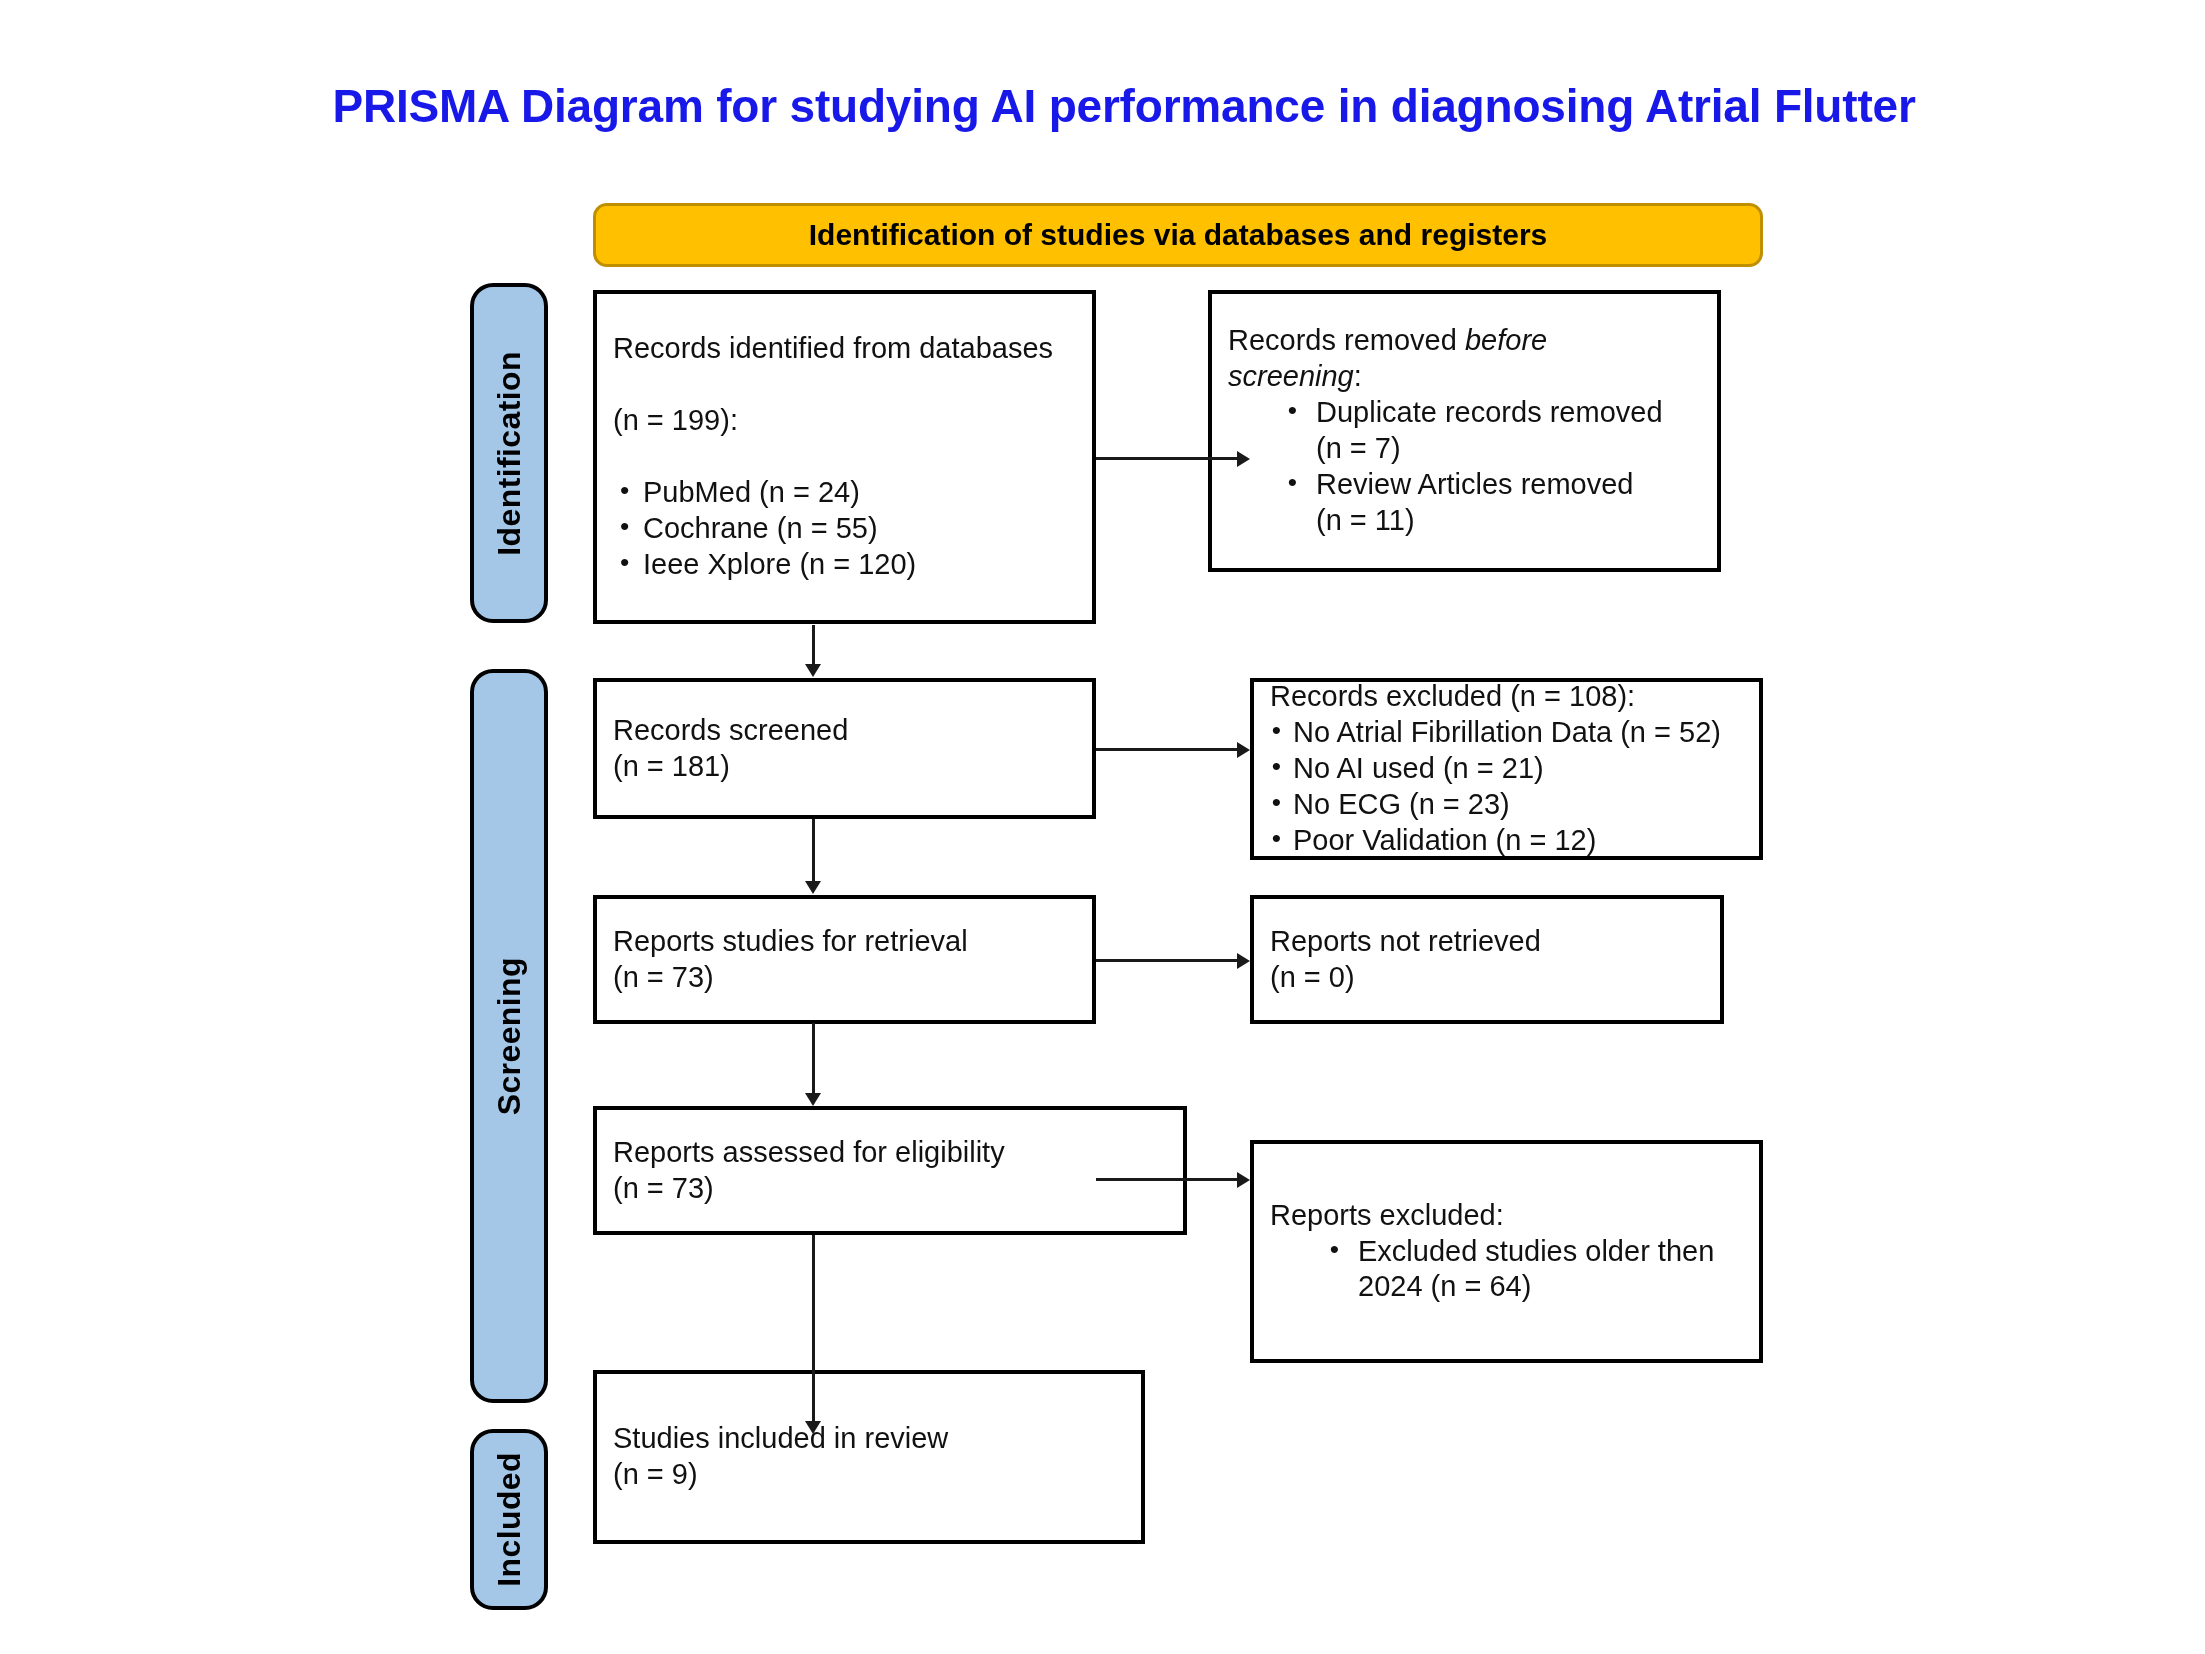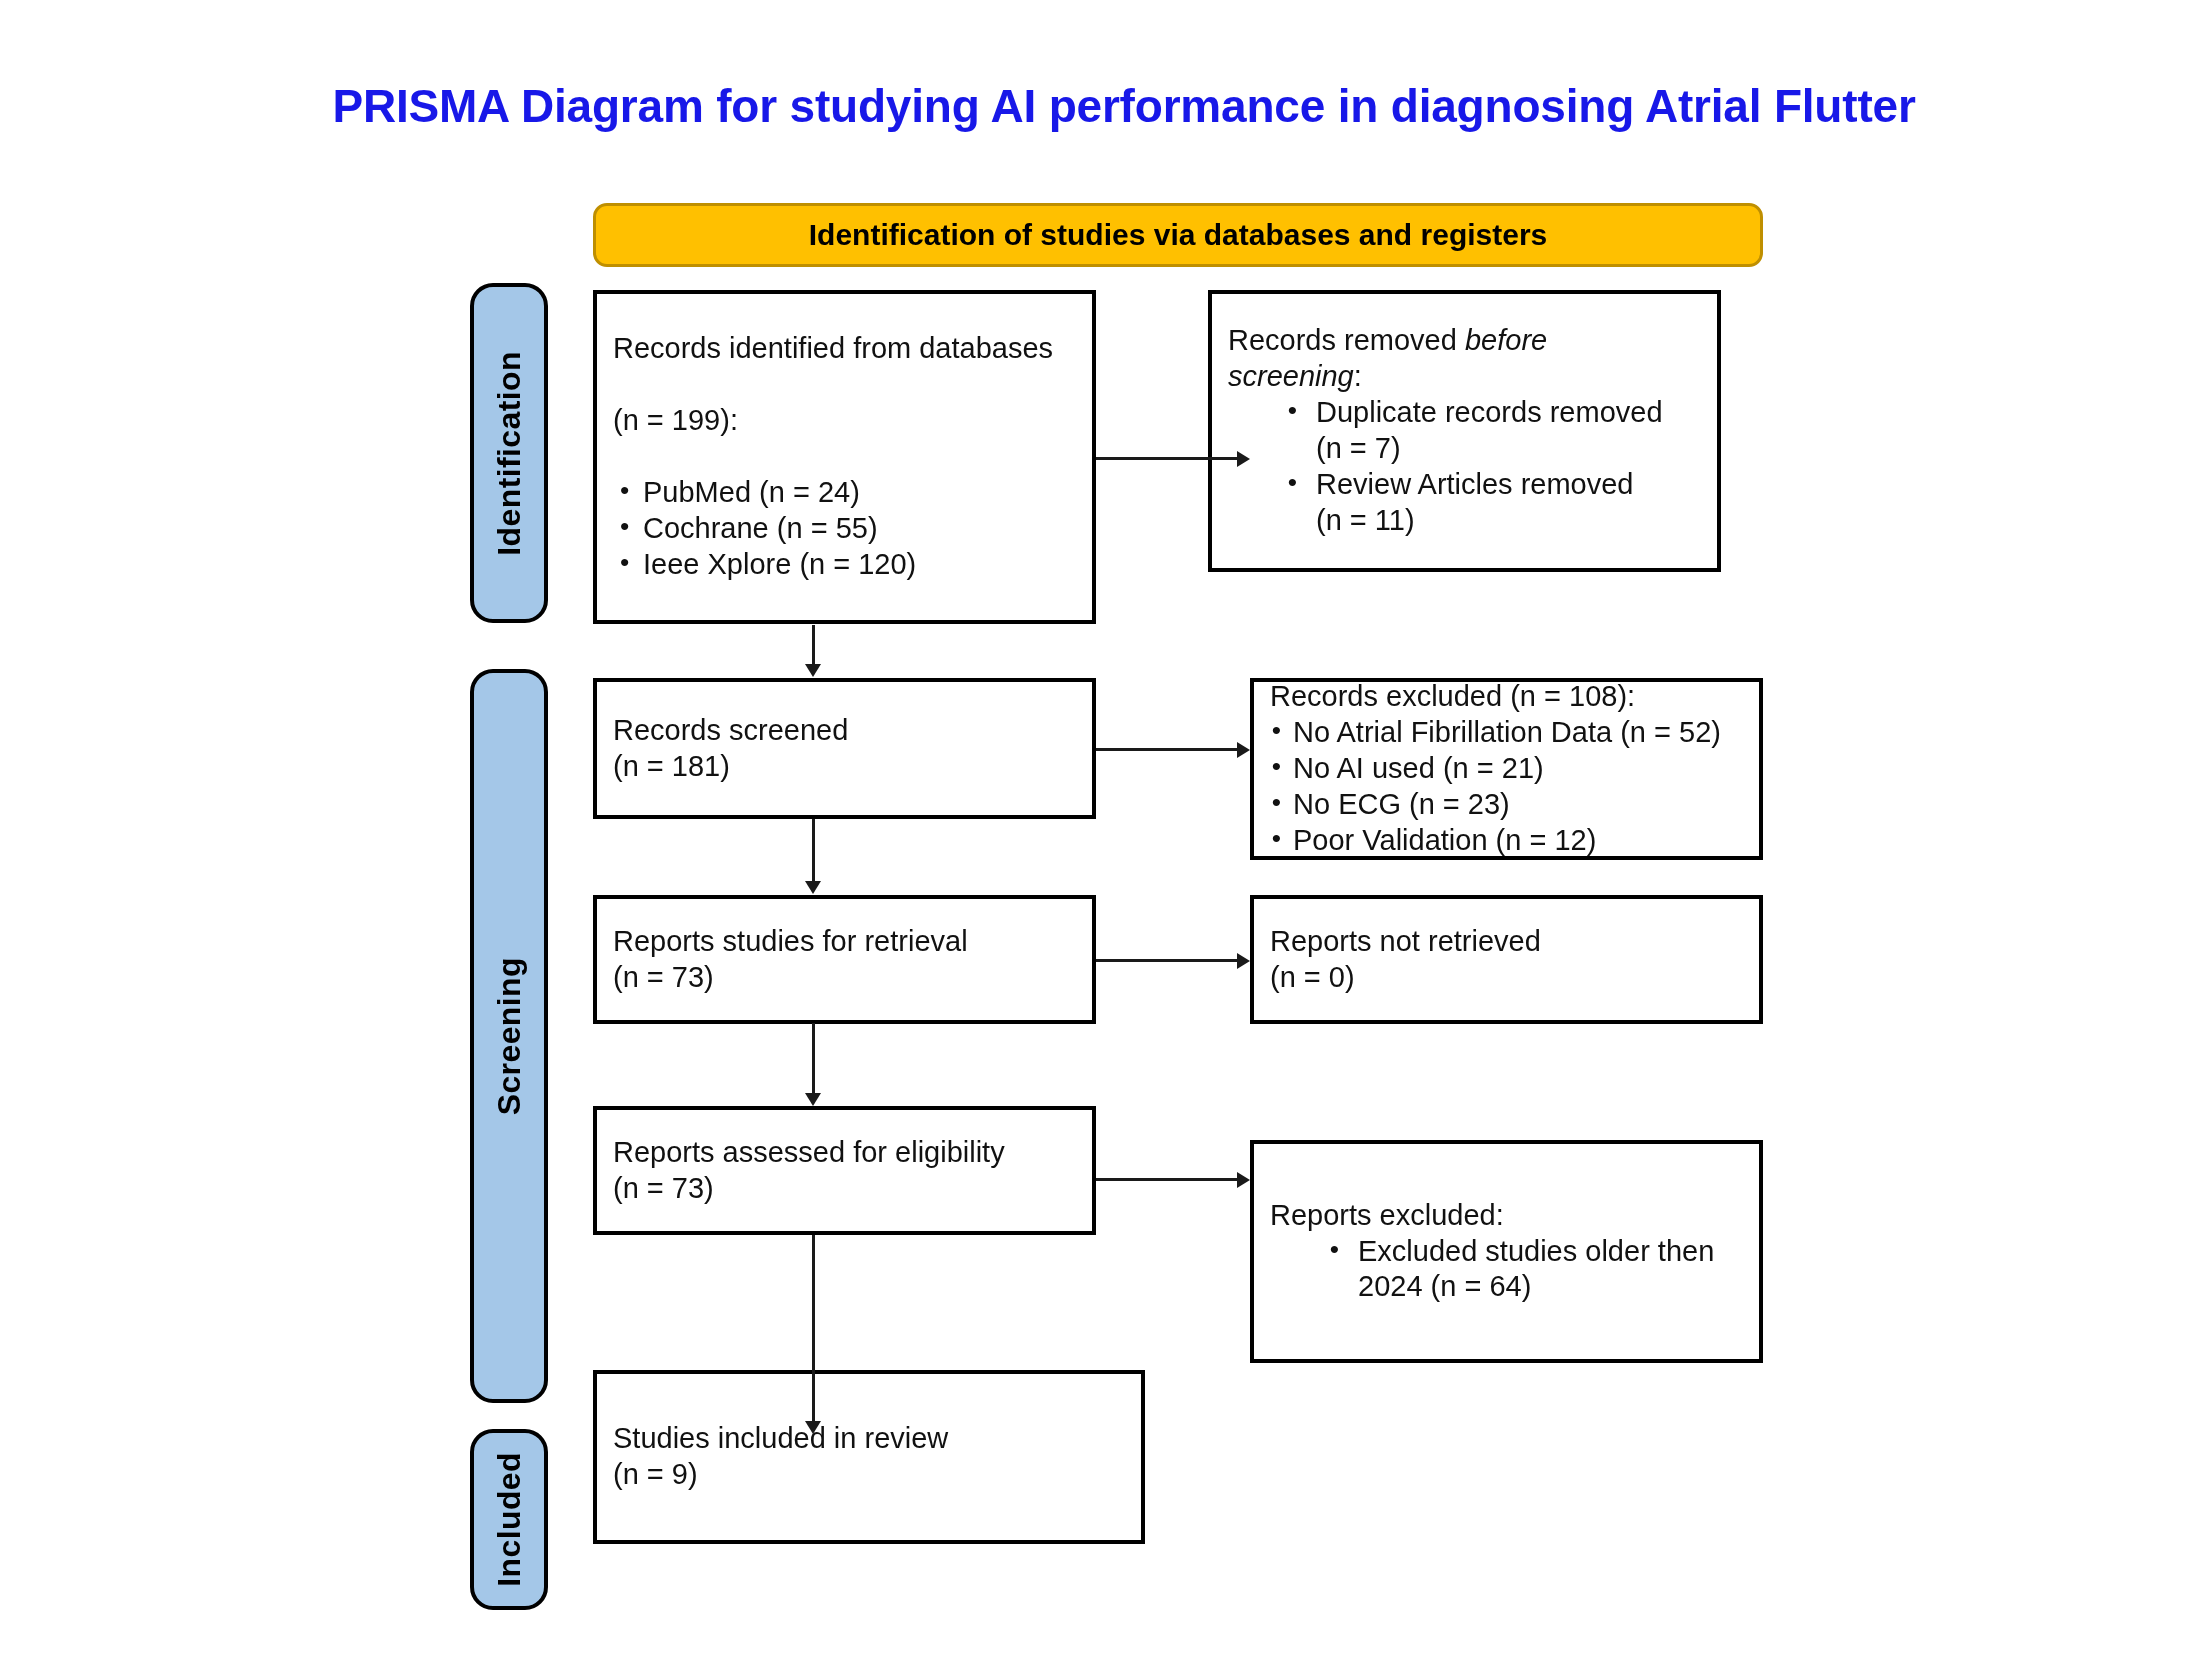--- a/index.html
+++ b/index.html
@@ -130,22 +130,22 @@
   .bullet-list.indent li { padding-left: 37px; }
   .bullet-list.indent li::before { left: 8.8px; }
   .bullet-list .cont { display: block; }
 
   
   #box-identified      { left: 593px; top: 290px; width: 503px;  height: 334px; gap: 36px; }
   #box-removed         { left: 1208px; top: 290px; width: 513px; height: 282px; }
   #box-screened        { left: 593px; top: 678px; width: 503px;  height: 141px; }
   #box-excluded        { left: 1250px; top: 678px; width: 513px; height: 182px; }
   #box-sought          { left: 593px; top: 895px; width: 503px; height: 129px; }
-  #box-not-retrieved   { left: 1250px; top: 895px; width: 513px; height: 129px; }
-  #box-assessed        { left: 593px; top: 1106px; width: 503px; height: 129px; }
+  #box-not-retrieved   { left: 1250px; top: 895px; width: 474px; height: 129px; }
+  #box-assessed        { left: 593px; top: 1106px; width: 594px; height: 129px; }
   #box-rep-excluded    { left: 1250px; top: 1106px; width: 513px; height: 223px; margin-top: 34px; }
   #box-included        { left: 593px; top: 1370px; width: 552px; height: 174px; justify-content: center; }
 
   
   .conn {
     position: absolute;
     background: #1a1a1a;
   }
   .conn.v { width: 2.6px; }
   .conn.h { height: 2.6px; }

